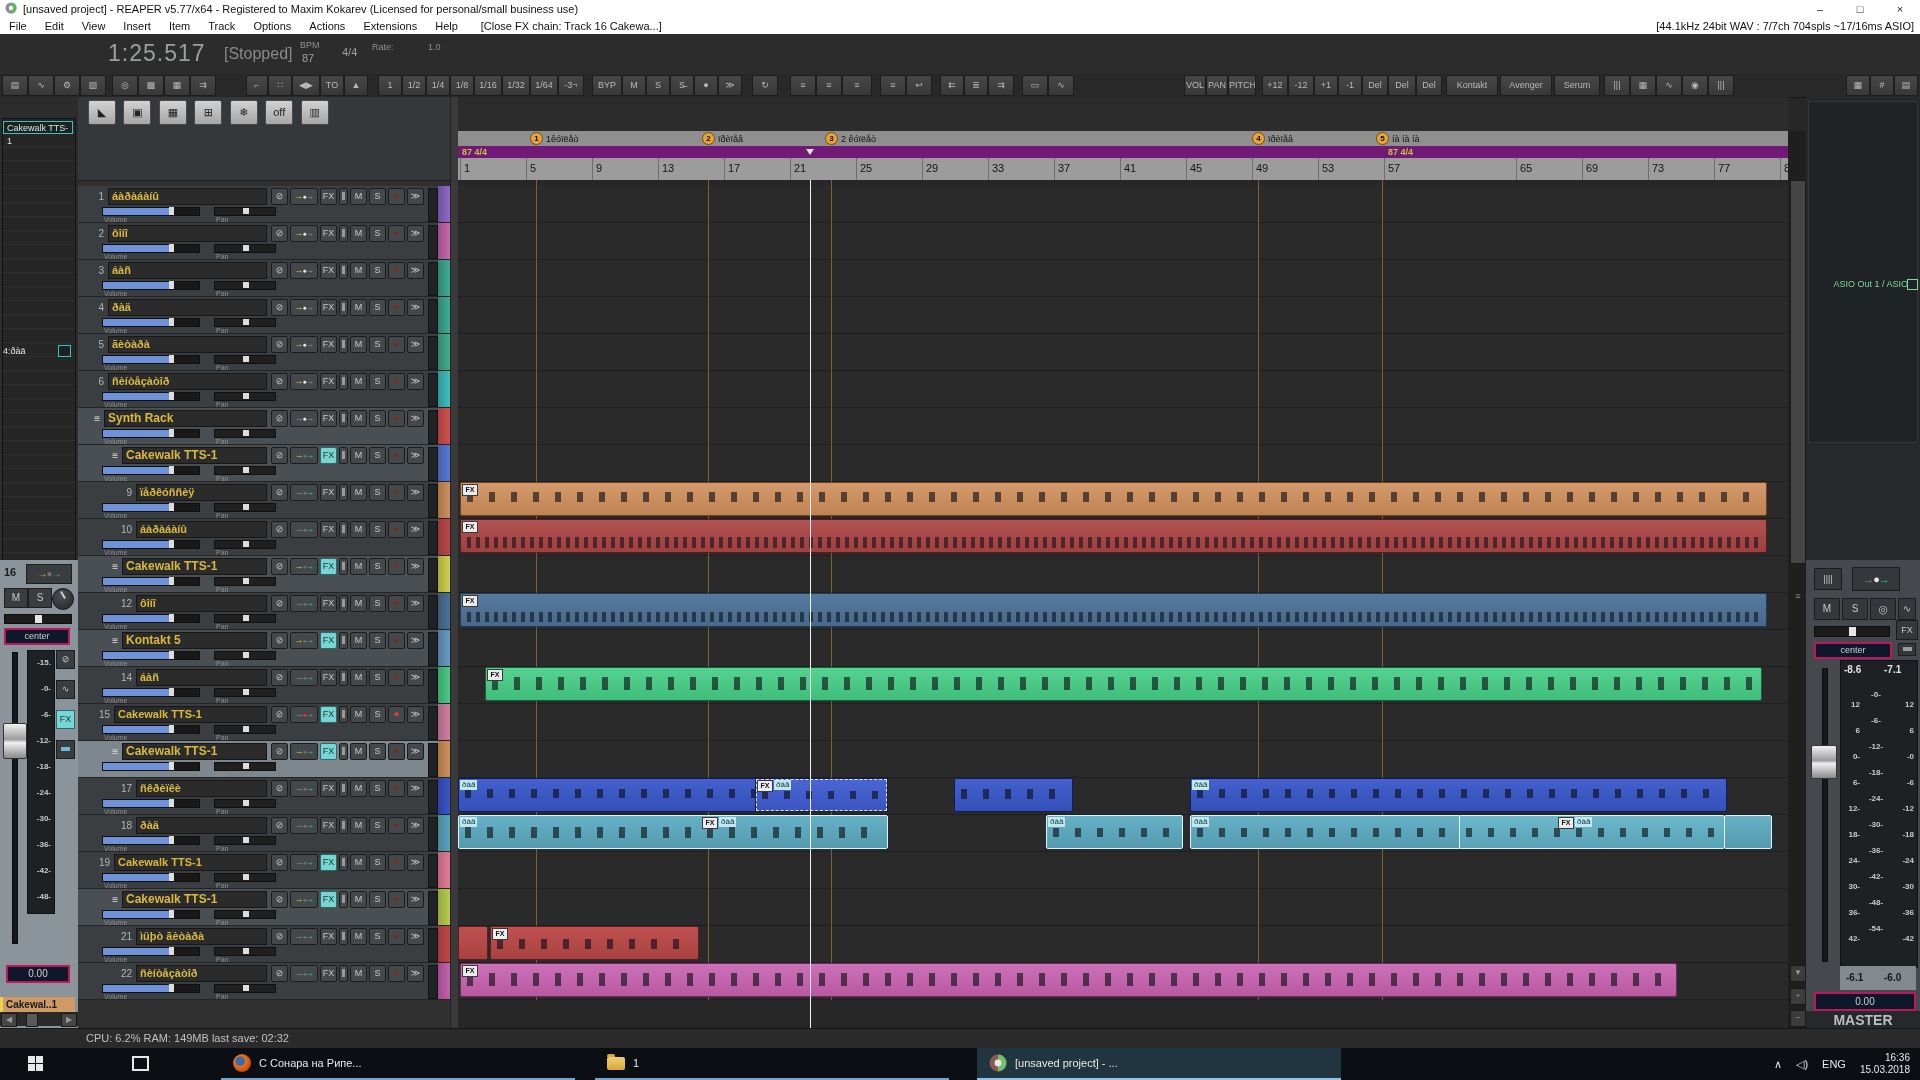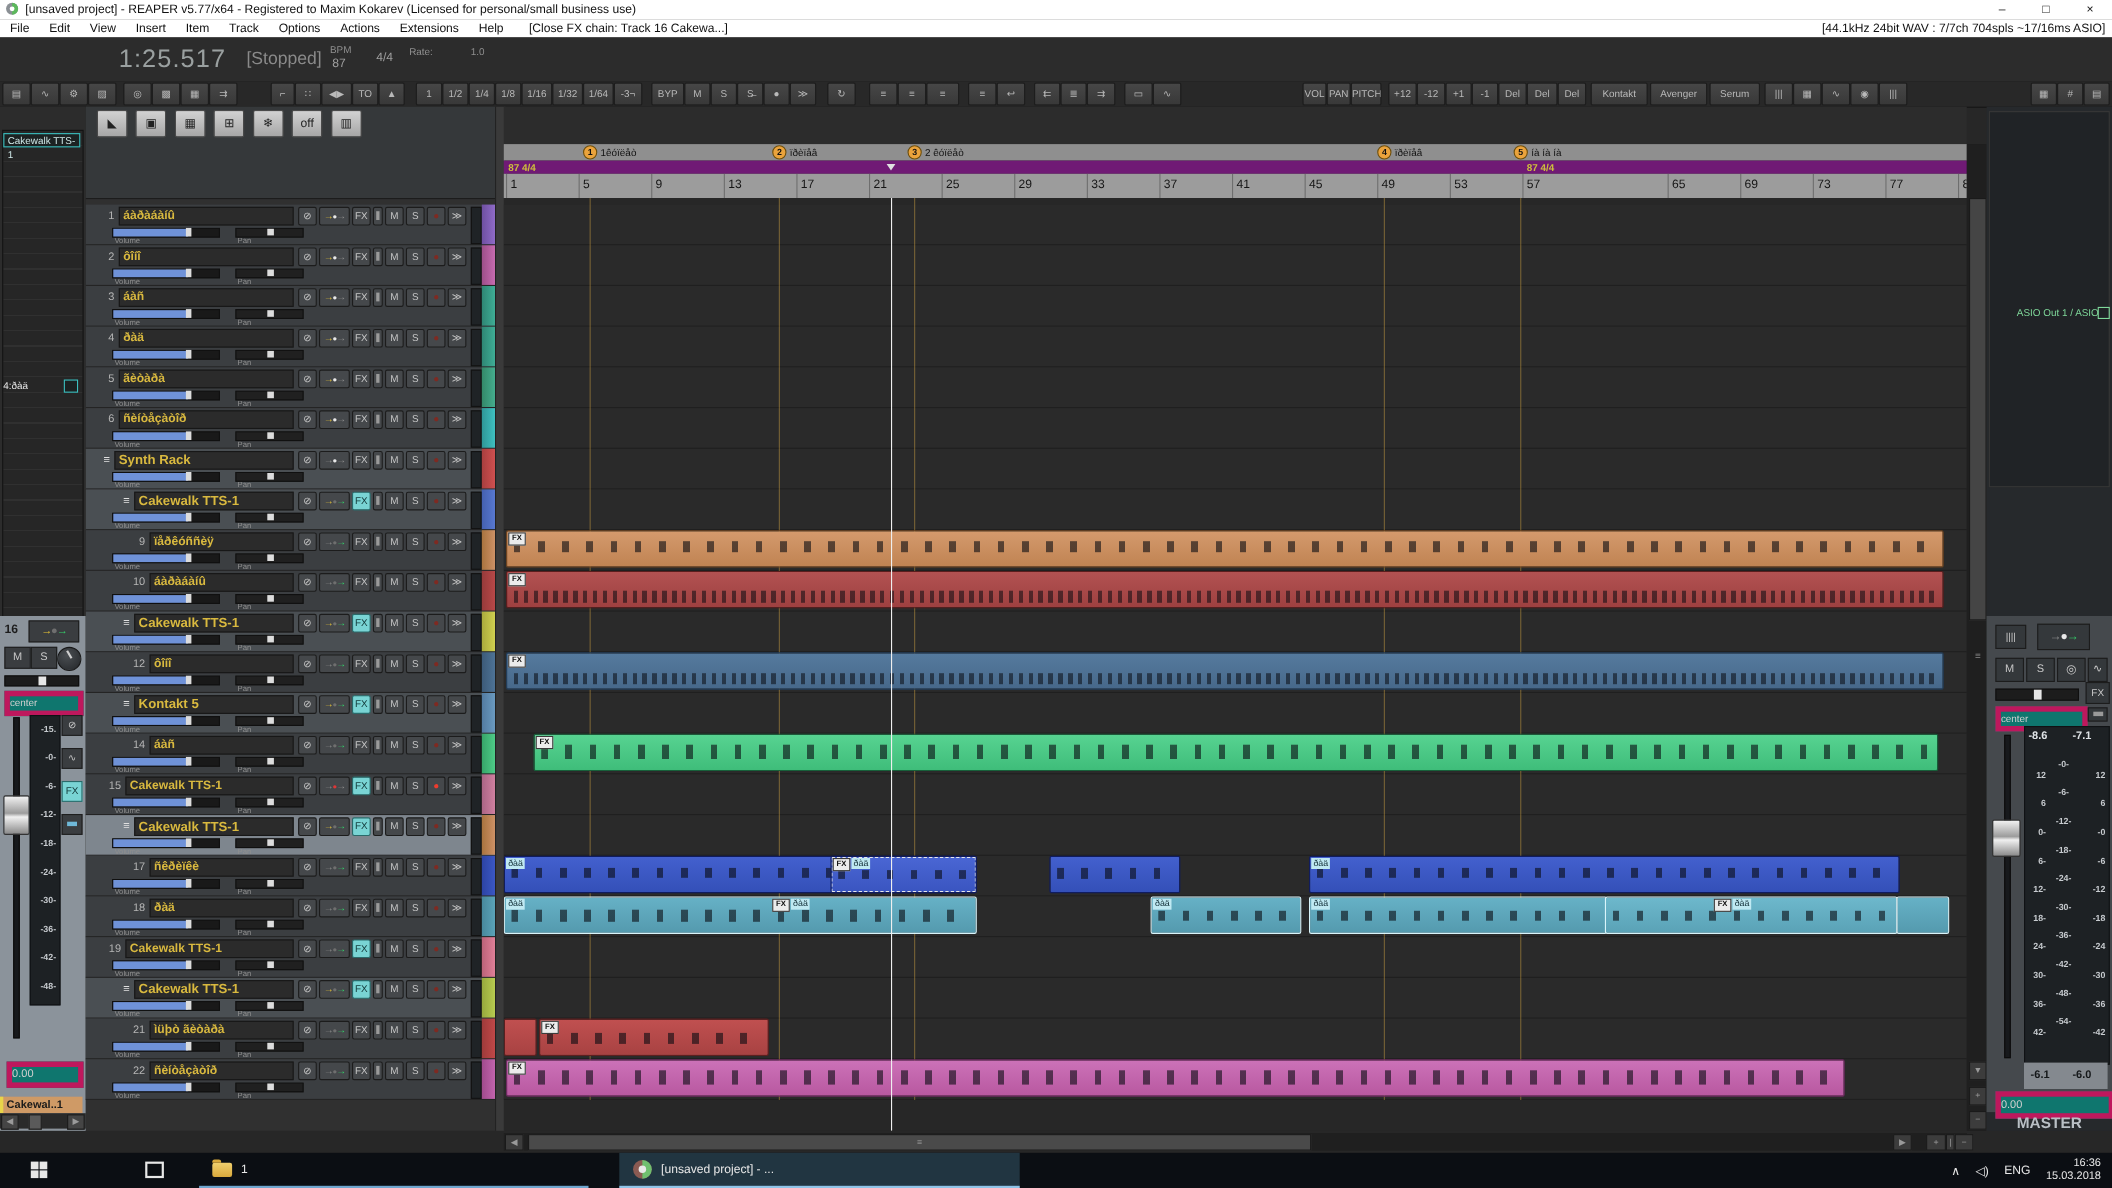--- a/index.html
+++ b/index.html
@@ -41,21 +41,21 @@
   #iorow i{position:absolute;right:4px;top:0;width:11px;height:10px;border:1px solid #3cc0c0;background:#1c2222}
   #strip16{left:0;top:463px;width:78px;height:468px;background:#8b939b}
   #strip16 .snum{left:4px;top:6px;font-size:11px;font-weight:bold;color:#1c1c1c}
   .darkbtn{background:#3a3d40;border:1px solid #1e1e1e;color:#c8c8c8;text-align:center}
   #strip16 .route16{left:26px;top:4px;width:44px;height:18px;font-size:10px;line-height:18px;letter-spacing:-1px}
   .btnM{font-size:10px;line-height:18px}
   #knob16{left:52px;top:28px;width:20px;height:20px;border-radius:50%;background:radial-gradient(circle at 40% 35%,#4a4e52,#232629);border:1px solid #171717}
   #knob16 i{position:absolute;left:9px;top:2px;width:2px;height:8px;background:#cfcfcf;transform:rotate(-30deg)}
   .panslider{background:#1c1c1c;border:1px solid #0f0f0f}
   .panslider i{position:absolute;left:46%;top:0;width:7px;height:100%;background:#e6e6e6}
-  .centerbox{background:#0f766e;border:5px solid #be185d;color:#cfcfcf;font-size:9px;text-align:left}
+  .centerbox{background:#0f172a;border:2px solid #be185d;color:#cfcfcf;font-size:9px;text-align:center}
   .fadertrack{background:#17191c;border:1px solid #0c0c0c}
   .faderhandle{background:linear-gradient(#f2f2f2,#9c9c9c 45%,#f0f0f0 55%,#8a8a8a);border:1px solid #333;border-radius:2px}
   .meterpanel{background:#1d2124;border:1px solid #101214}
   .scalecol{font-size:8px;font-weight:bold;color:#c8ccd0;text-align:right}
   .scalecol div{height:26px;line-height:26px}
   .sbtn{width:17px;height:17px;font-size:9px;line-height:17px}
   .sbtn.fxlit{background:#79d4d4;color:#123a3a;border-color:#2a6a6a}
   #strip16 .v000{left:6px;top:405px;width:60px;height:14px;font-size:10px;line-height:14px}
   #tab16{left:0;top:437px;width:75px;height:15px;background:#cf9a66;border-left:3px solid #e8d44a;color:#1a1a1a;font-size:10px;font-weight:bold;line-height:15px;padding-left:3px;box-sizing:border-box}
   #ldscroll{left:0;top:452px;width:78px;height:14px;background:#2a2a2a}
@@ -1527,32 +1527,39 @@
       </div>
       <div class="mfoot">
         <span style="margin-left:6px">-6.1</span>
         <span style="margin-left:18px">-6.0</span>
       </div>
       <span class="abs centerbox" id="master000">0.00</span>
     </div>
     <div id="masterlbl" class="abs">MASTER</div>
   </div>
 
+  <div id="statusbar" class="abs">
+    <span class="cputxt">CPU: 6.2%  RAM: 149MB  last save: 02:32</span>
+  </div>
 
   <div id="taskbar" class="abs">
     <div class="tkbtn" id="startbtn">
         <span class="winlogo">
           <i></i>
           <i></i>
           <i></i>
           <i></i>
         </span>
       </div>
     <div class="tkbtn" style="margin-left:50px">
         <span class="tvicon"></span>
+      </div>
+    <div class="tkbtn open" style="margin-left:60px;width:330px">
+        <span class="fficon"></span>
+        <span>С Сонара на Рипе...</span>
       </div>
     <div class="tkbtn open" style="margin-left:20px;width:330px">
         <span class="foldericon"></span>
         <span>1</span>
       </div>
     <div class="tkbtn open active" style="margin-left:28px;width:340px">
       <svg width="18" height="18">
           <circle cx="9" cy="9" r="8.5" fill="#8a5a52"></circle>
           <path d="M9 .5 a8.5 8.5 0 0 1 0 17" fill="#6fbf6f"></path>
           <circle cx="9" cy="9" r="3.4" fill="#e8e8e8"></circle>

